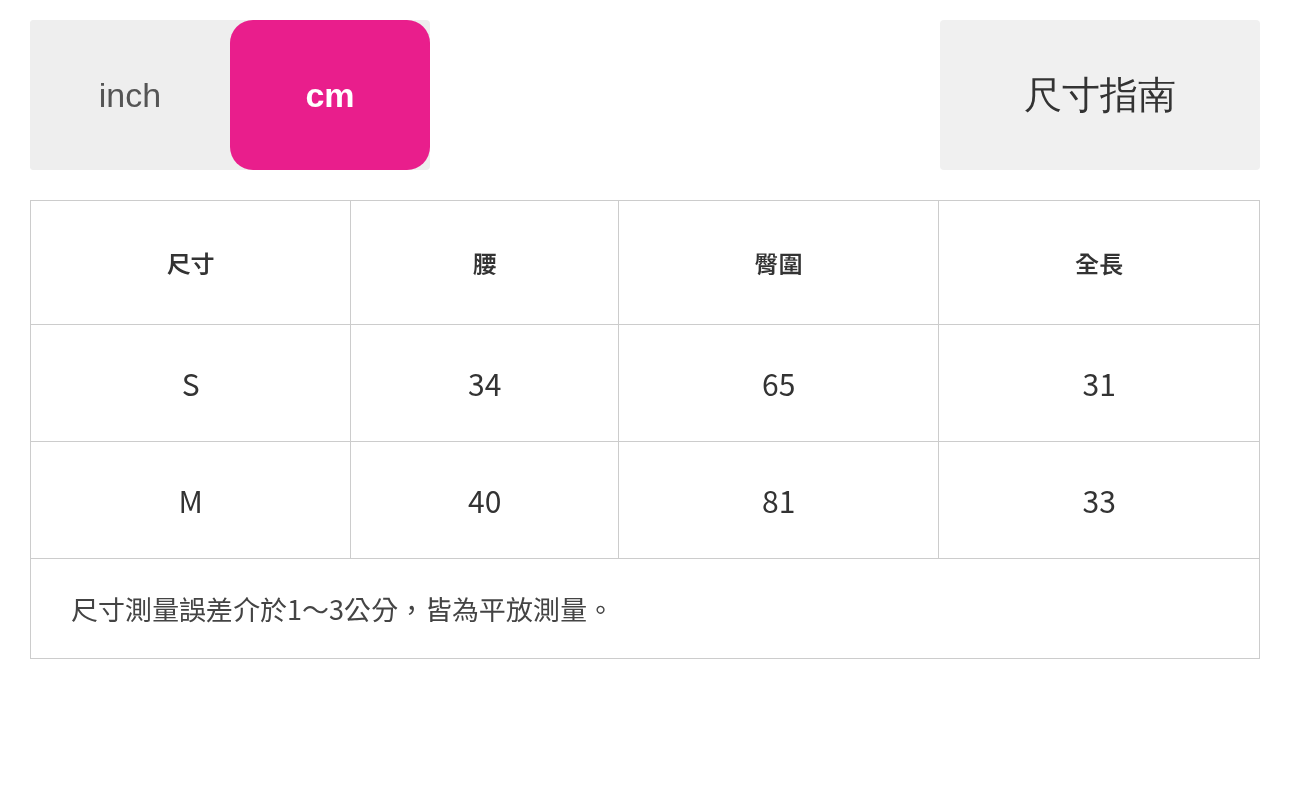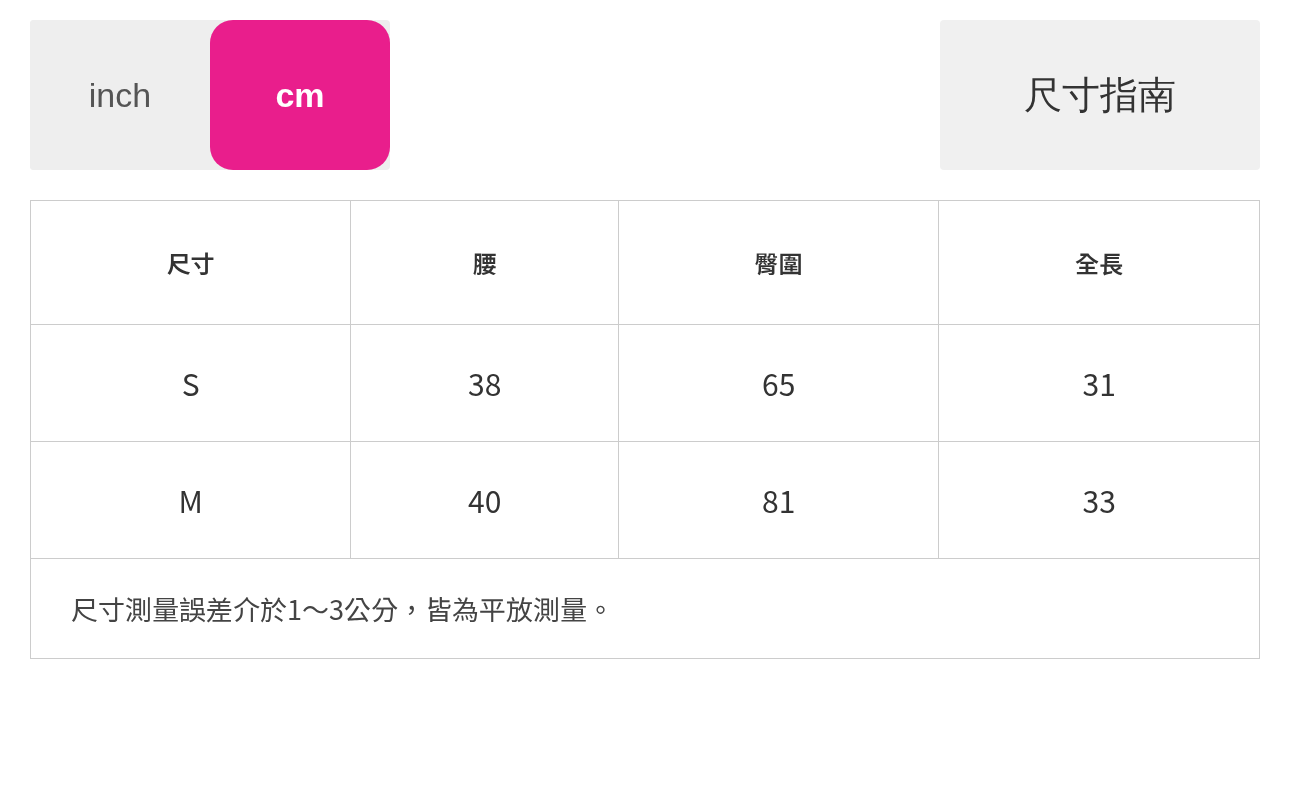--- a/index.html
+++ b/index.html
@@ -34,21 +34,21 @@
     .unit-toggle {
       display: flex;
       align-items: stretch;
       background: #eeeeee;
       border-radius: 4px;
       overflow: hidden;
       height: 150px;
     }
 
     .unit-btn {
-      width: 180px;
+      width: 200px;
       display: flex;
       align-items: center;
       justify-content: center;
       font-size: 34px;
       font-weight: 500;
       cursor: pointer;
       border: none;
       outline: none;
     }
 
@@ -137,21 +137,21 @@
       <tr>
         <th>尺寸</th>
         <th>腰</th>
         <th>臀圍</th>
         <th>全長</th>
       </tr>
     </thead>
     <tbody id="table-body">
     <tr>
           <td>S</td>
-          <td>38</td>
+          <td>34</td>
           <td>65</td>
           <td>31</td>
         </tr>
         <tr>
           <td>M</td>
           <td>40</td>
           <td>81</td>
           <td>33</td>
         </tr>
       </tbody>

